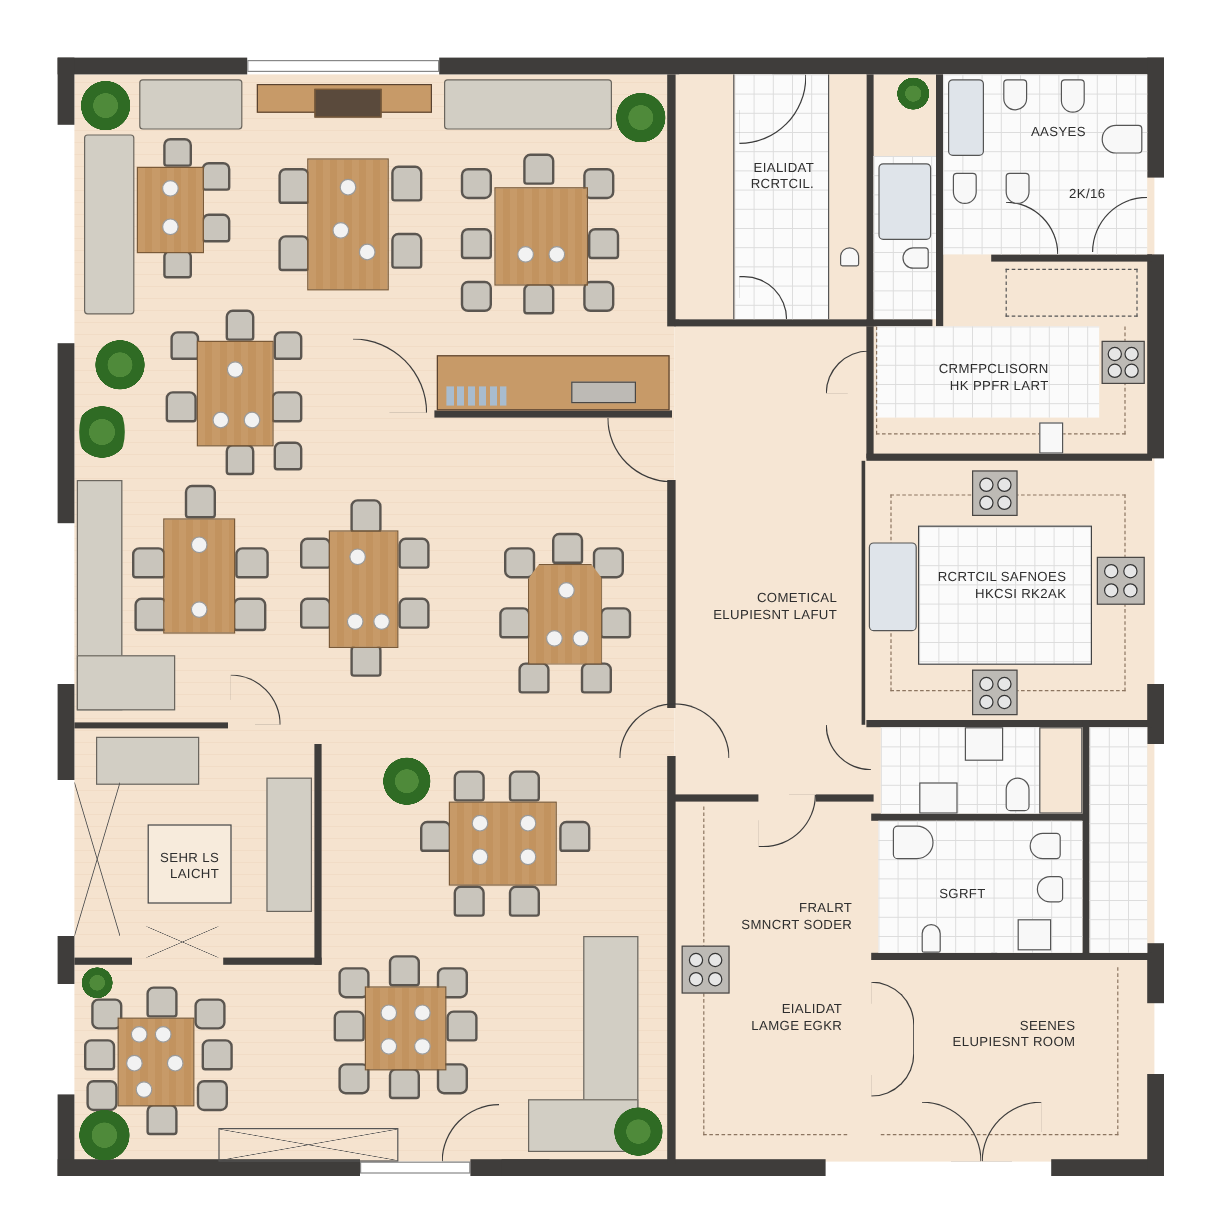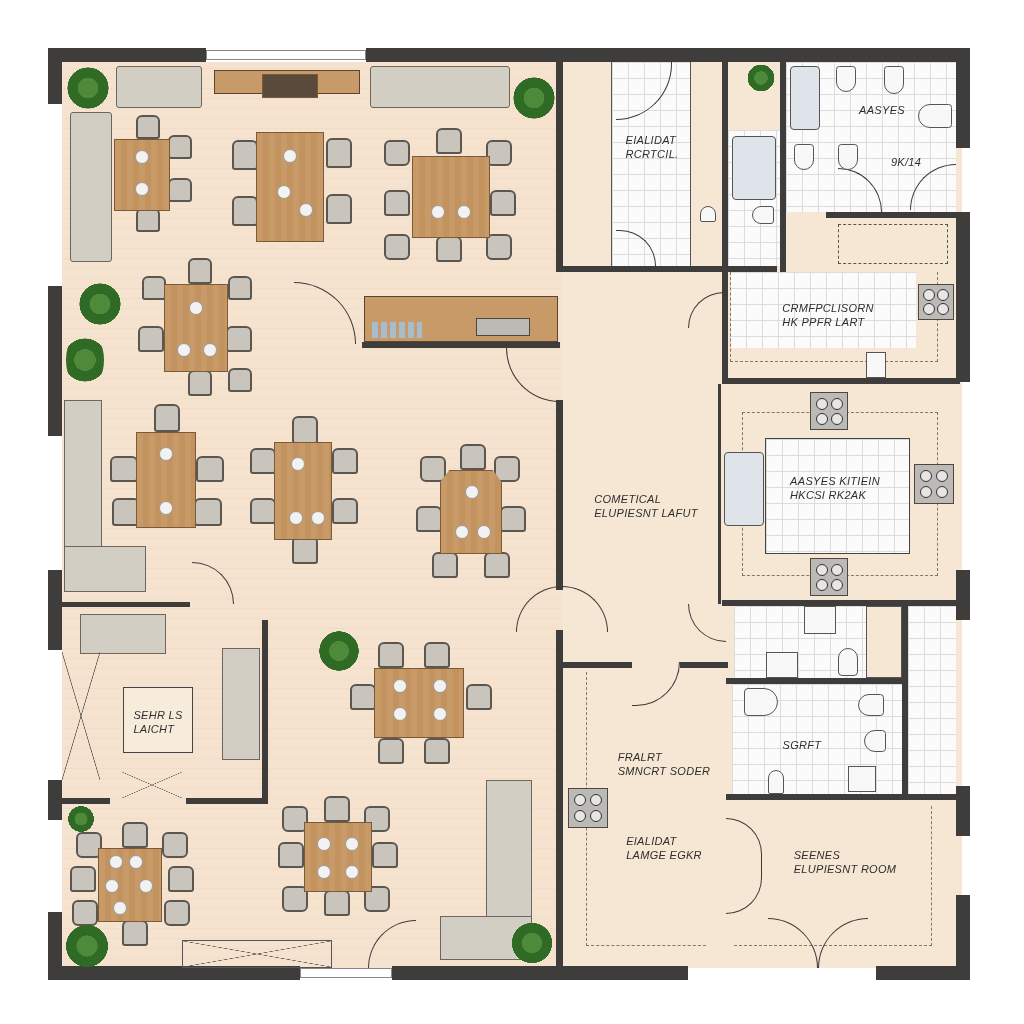--- a/index.html
+++ b/index.html
@@ -3,21 +3,21 @@
 <meta charset="utf-8">
 <style>
   html,body{margin:0;padding:0;background:#ffffff;}
   body{width:1024px;height:1024px;position:relative;overflow:hidden;font-family:"Liberation Sans",sans-serif;}
   .abs{position:absolute;box-sizing:border-box;}
   .floor{background:#f6e6d4;}
   .floor-wood{background:repeating-linear-gradient(0deg,#f5e3cf 0 9px,#f1dcc6 9px 10px);}
   .tile{background-color:#fbfbfb;background-image:linear-gradient(#dcdcdc 1px,transparent 1px),linear-gradient(90deg,#dcdcdc 1px,transparent 1px);background-size:16px 16px;}
   .wall{background:#3f3d3b;}
   .iwall{background:#3f3d3b;}
-  .label{position:absolute;text-align:left;font-size:11px;line-height:14px;color:#2e2e2e;letter-spacing:0.3px;white-space:nowrap;transform:translateX(-50%);font-style:italic;}
+  .label{position:absolute;text-align:right;font-size:11px;line-height:14px;color:#2e2e2e;letter-spacing:0.3px;white-space:nowrap;transform:translateX(-50%);}
   .table{background:repeating-linear-gradient(90deg,#c79a68 0 6px,#c2935f 6px 12px);border:1px solid #7a5a38;}
   .chair{background:#c9c5bc;border:2px solid #5b5650;border-radius:6px 6px 3px 3px;}
   .plate{width:12px;height:12px;border-radius:50%;background:#f2f2f2;border:1px solid #9a9a9a;position:absolute;}
   .sofa{background:#d2cec4;border:1.5px solid #6b665e;}
   .plant{border-radius:50%;background:radial-gradient(circle,#4f8a3a 0 30%,#2f6b24 31% 60%,transparent 61%);}
   .door-arc{border:1.2px solid #3a3a3a;border-color:#3a3a3a;}
   .dash{border:1.2px dashed #8c7560;}
   .stove{background:#bdbab5;border:1.5px solid #4a4744;}
   .burner{position:absolute;width:10px;height:10px;border-radius:50%;border:1.5px solid #333;background:#e6e6e6;}
   .fixture{background:#f8f8f8;border:1.5px solid #555;}
@@ -85,31 +85,31 @@
 <div class="abs tile" style="left:908px;top:606px;width:48px;height:188px;"></div>
 <div class="abs tile" style="left:732px;top:684px;width:170px;height:110px;"></div>
 <div class="abs dash" style="left:586px;top:672px;width:120px;height:274px;border-top:none;border-right:none;"></div>
 <div class="abs dash" style="left:734px;top:806px;width:198px;height:140px;border-top:none;border-left:none;"></div>
 
 <div class="label" style="left:652px;top:133px;">
   <div>EIALIDAT</div>
   <div>RCRTCIL.</div>
 </div>
 <div class="label" style="left:882px;top:103px;">AASYES</div>
-<div class="label" style="left:906px;top:155px;">9K/14</div>
+<div class="label" style="left:906px;top:155px;">2K/16</div>
 <div class="label" style="left:828px;top:301px;">
   <div>CRMFPCLISORN</div>
   <div>HK PPFR LART</div>
 </div>
 <div class="label" style="left:646px;top:492px;">
   <div>COMETICAL</div>
   <div>ELUPIESNT LAFUT</div>
 </div>
 <div class="label" style="left:835px;top:474px;">
-  <div>AASYES KITIEIN</div>
+  <div>RCRTCIL SAFNOES</div>
   <div>HKCSI RK2AK</div>
 </div>
 <div class="abs" style="left:123px;top:687px;width:70px;height:66px;border:1.2px solid #444;background:#f7ebdc;"></div>
 <div class="label" style="left:158px;top:708px;">
   <div>SEHR LS</div>
   <div>LAICHT</div>
 </div>
 <div class="label" style="left:664px;top:750px;">
   <div>FRALRT</div>
   <div>SMNCRT SODER</div>

